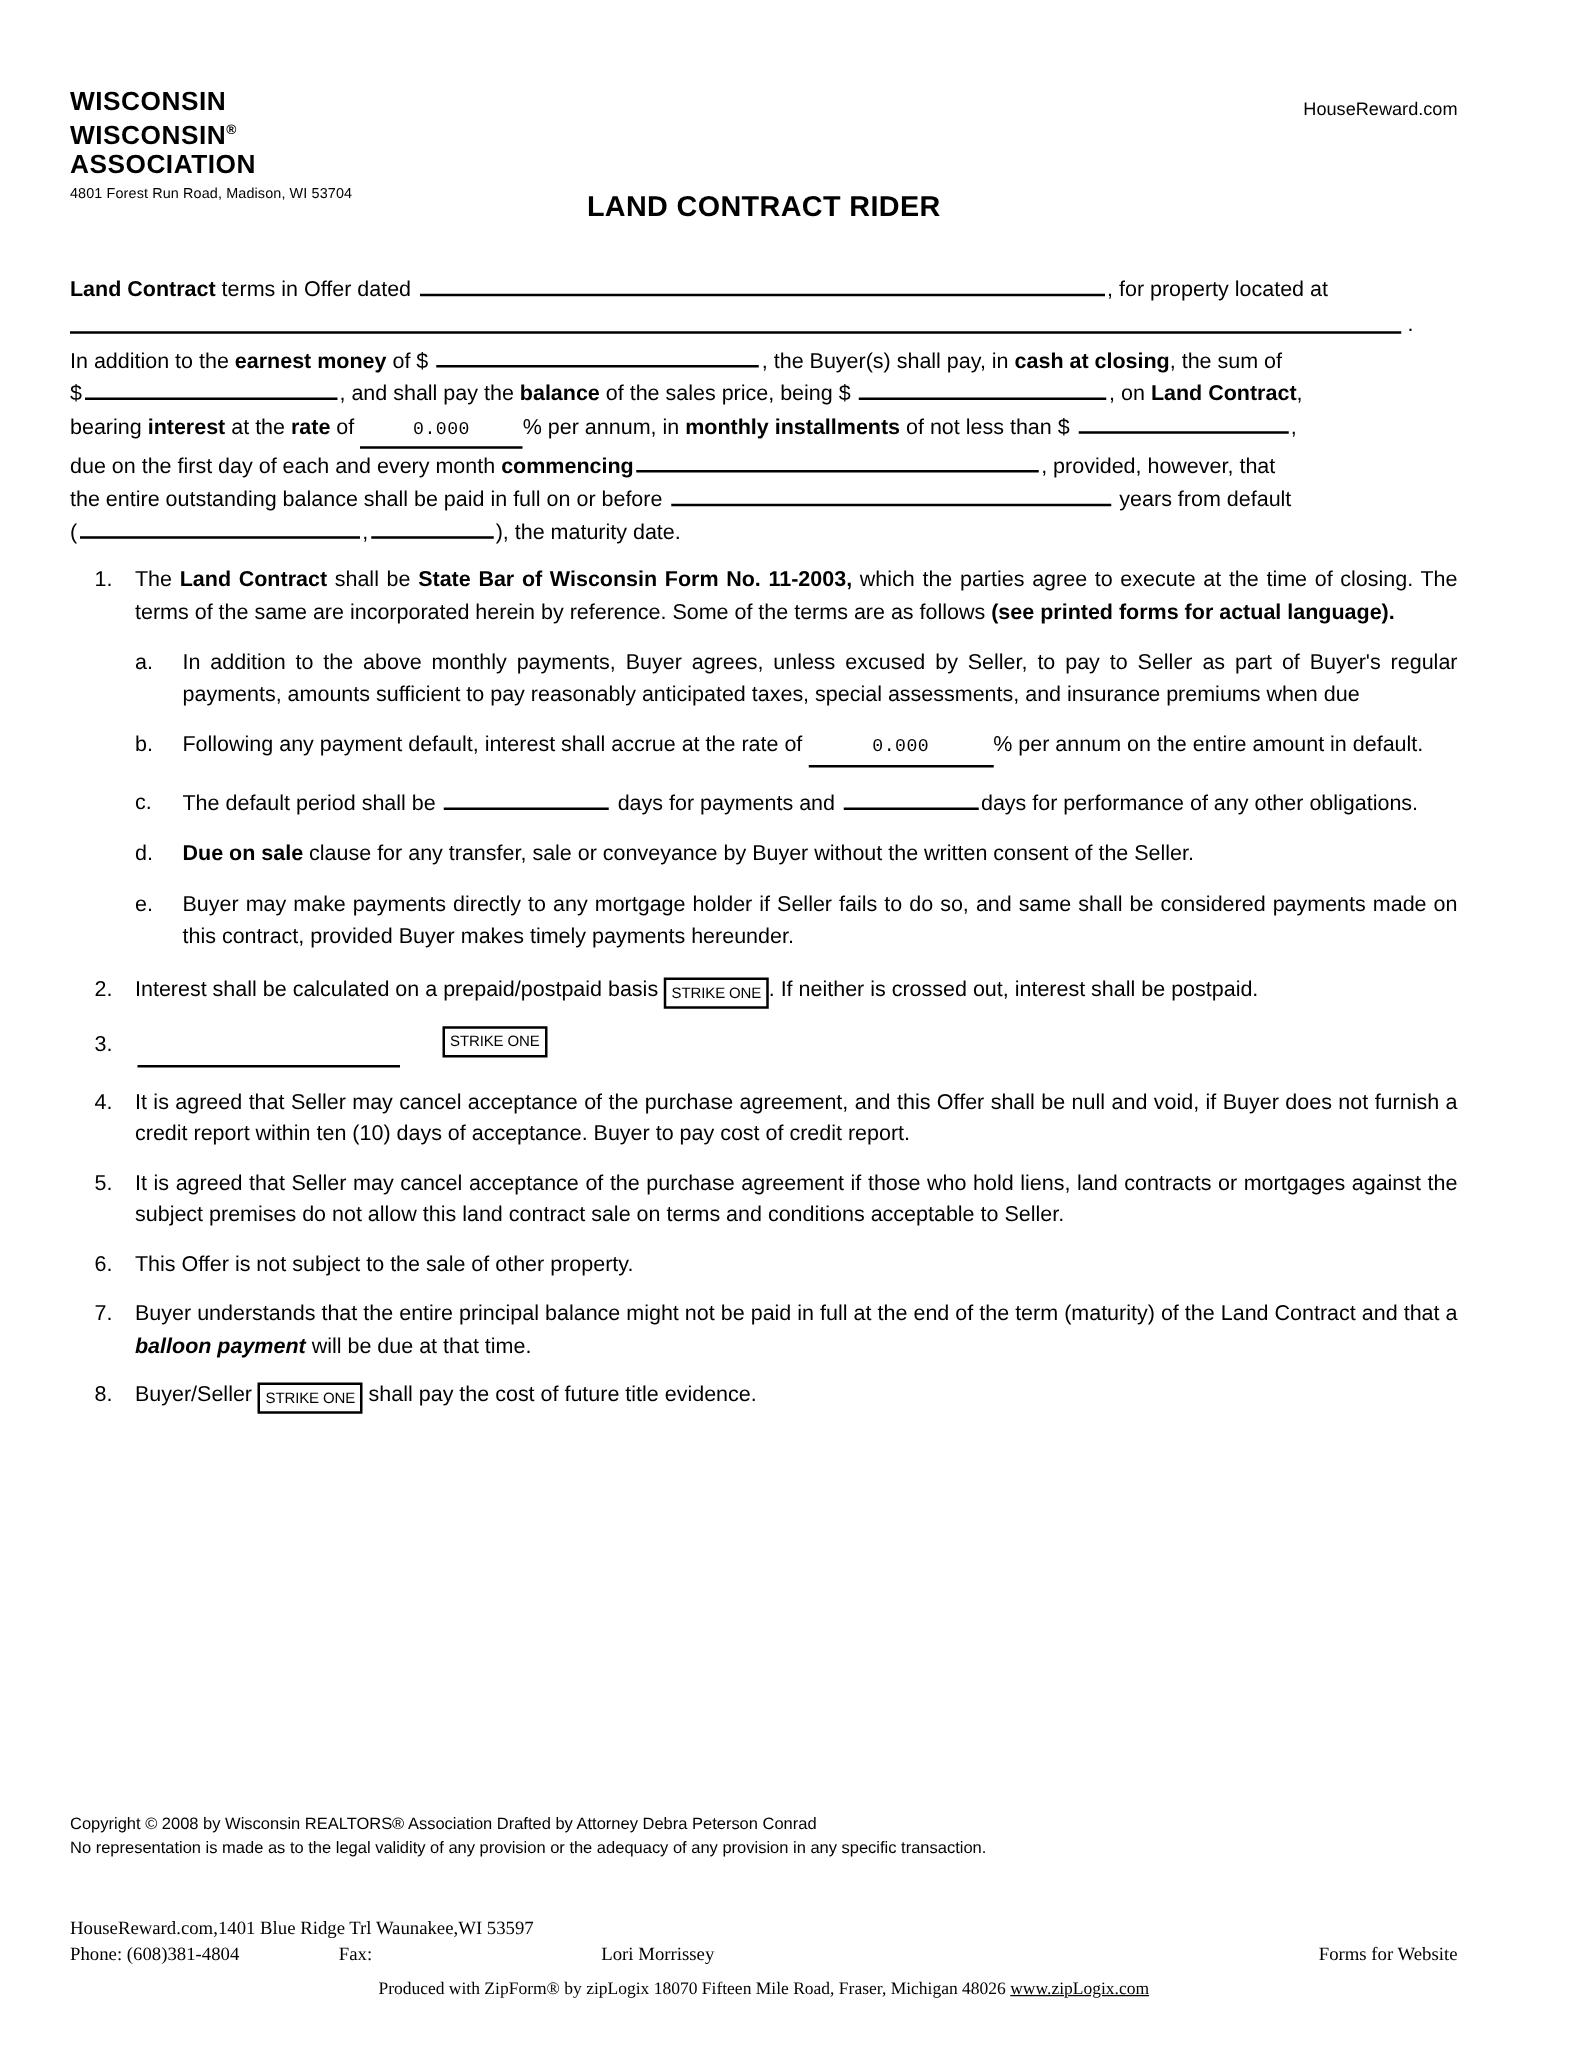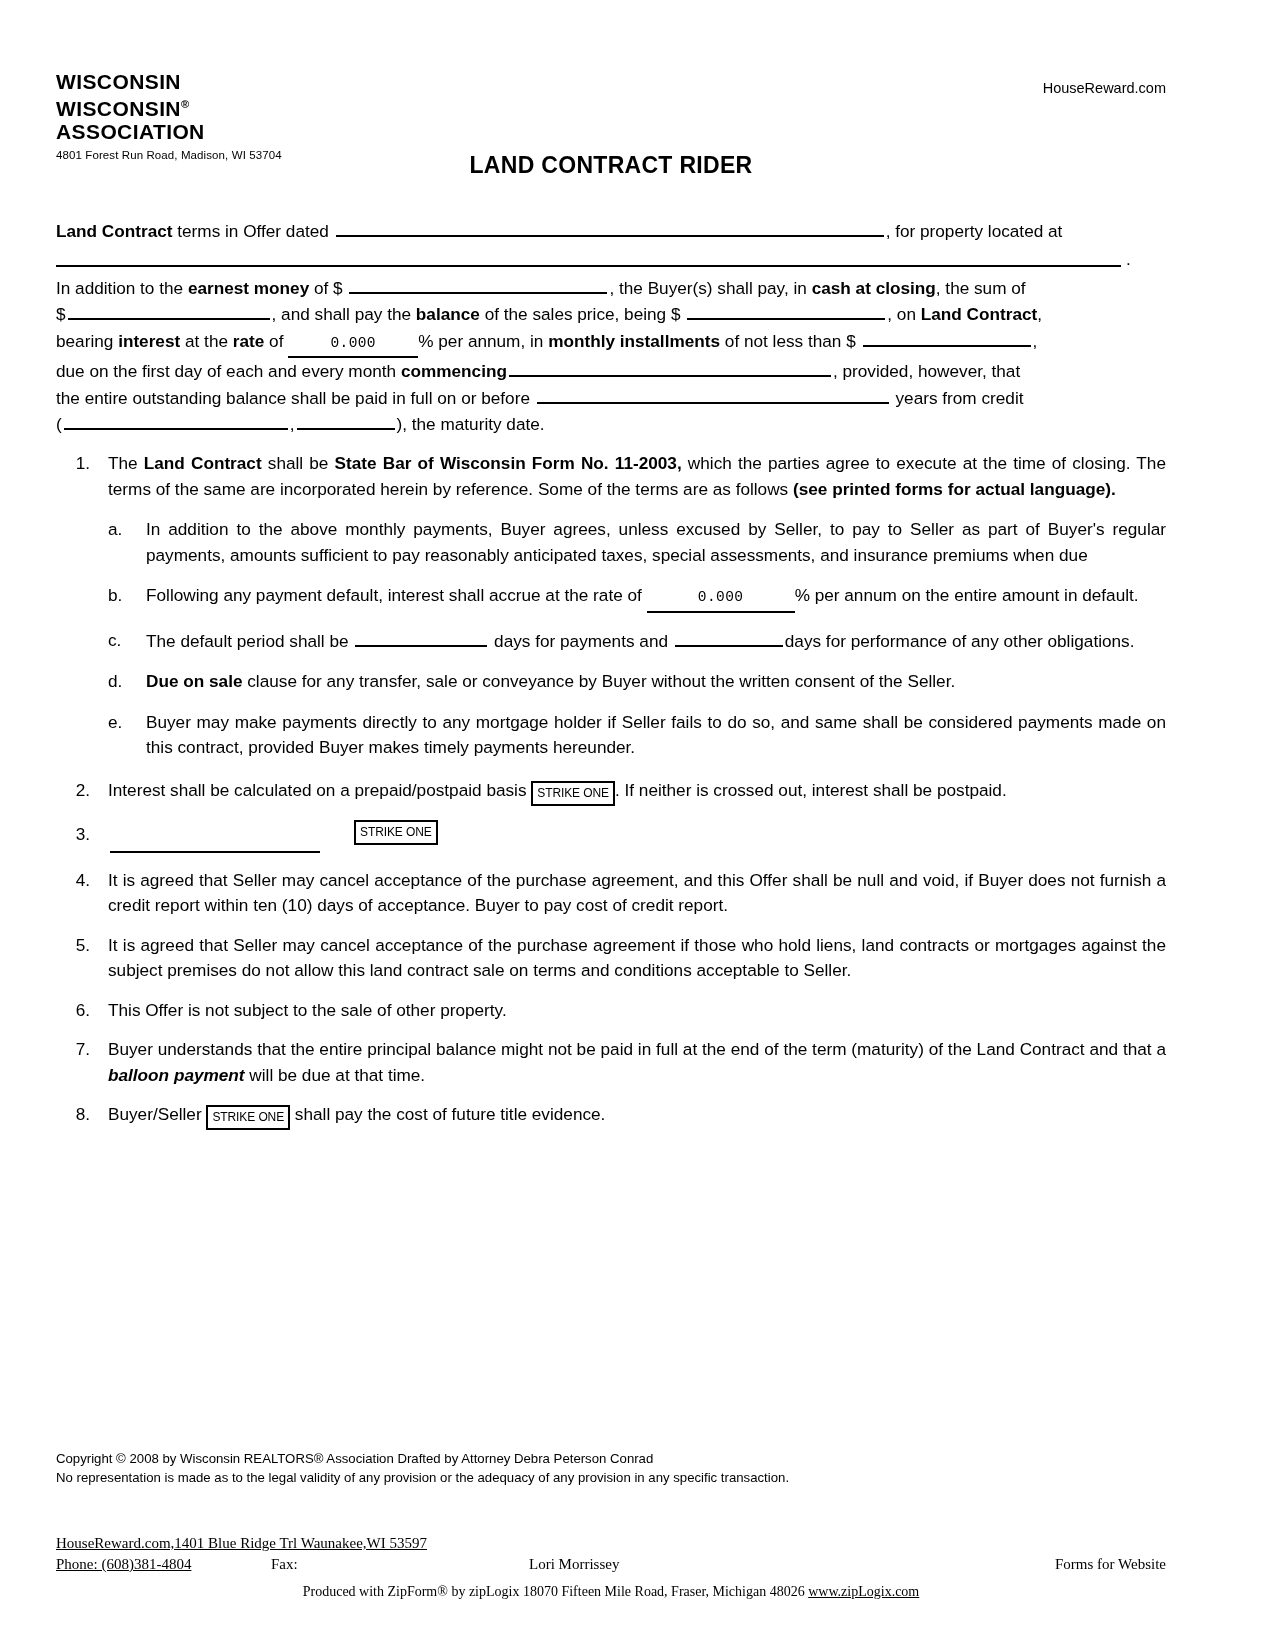--- a/index.html
+++ b/index.html
@@ -181,23 +181,23 @@
     top: 1533px;
     width: 1110px;
     font-family: "Liberation Serif", serif;
     font-size: 15px;
     line-height: 21px;
   }
   .footer-row {
     position: relative;
     height: 21px;
   }
-  .f-left { position: absolute; left: 0; top: 0; text-decoration: underline; }
+  .f-left { position: absolute; left: 0; top: 0; }
   .f-fax { position: absolute; left: 215px; top: 0; }
-  .f-agent { position: absolute; left: 425px; top: 0; margin-left: 48px; }
+  .f-agent { position: absolute; left: 425px; top: 0; }
   .f-right { position: absolute; right: 0; top: 0; }
   .footer-produced {
     text-align: center;
     font-family: "Liberation Serif", serif;
     font-size: 14px;
     margin-top: 6px;
   }
   .footer-link { text-decoration: underline; }
 </style>
 </head>
@@ -237,21 +237,21 @@
 
     <div>
       <span>bearing </span><b>interest</b><span> at the </span><b>rate</b><span> of </span><span class="fillval" style="width:130px">0.000</span><span>% per annum, in </span><b>monthly installments</b><span> of not less than $ </span><span class="blank" style="width:168px"></span><span>,</span>
     </div>
 
     <div>
       <span>due on the first day of each and every month </span><b>commencing</b><span class="blank" style="width:322px"></span><span>, provided, however, that</span>
     </div>
 
     <div>
-      <span>the entire outstanding balance shall be paid in full on or before </span><span class="blank" style="width:352px"></span><span> years from credit</span>
+      <span>the entire outstanding balance shall be paid in full on or before </span><span class="blank" style="width:352px"></span><span> years from default</span>
     </div>
 
     <div>
       <span>(</span><span class="blank" style="width:224px"></span><span>,</span><span class="blank" style="width:98px"></span><span>), the maturity date.</span>
     </div>
   </div>
 
   <div class="list-wrap">
 
     <div class="item">

